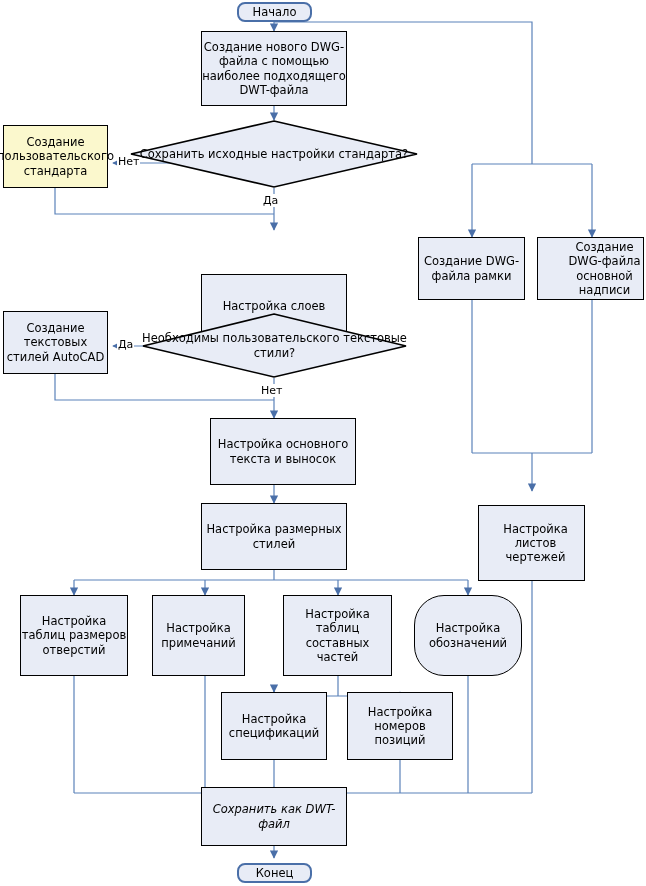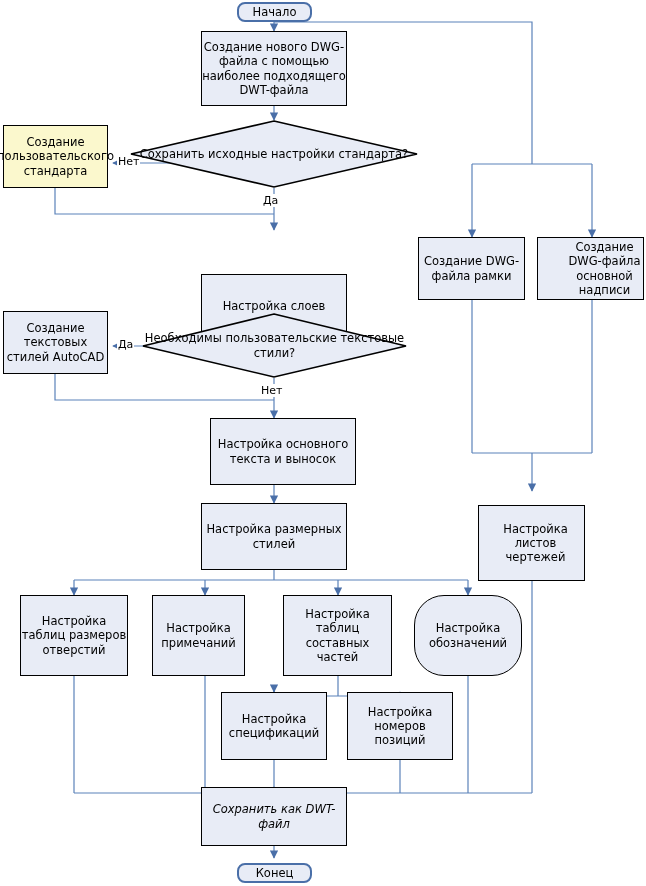--- a/index.html
+++ b/index.html
@@ -177,21 +177,21 @@
   </div>
 
   <div class="node process" style="left:201px; top:242px; width:146px; height:64px;margin-top:32px;">
     <span>Настройка слоев</span>
   </div>
 
   <div class="decision-wrap" style="left:142px; top:313px; width:265px; height:65px;">
     <svg width="265" height="65">
       <polygon points="132,1 264,33 132,64 1,33" fill="#e8ecf6" stroke="#000000" stroke-width="1.6"></polygon>
     </svg>
-    <div class="decision-label">Необходимы пользовательские текстовые стили?</div>
+    <div class="decision-label">Необходимы пользовательского текстовые стили?</div>
   </div>
 
   <div class="node process" style="left:3px; top:311px; width:105px; height:63px;">
     <span>Создание текстовых стилей AutoCAD</span>
   </div>
 
   <div class="node process" style="left:210px; top:418px; width:146px; height:67px;">
     <span>Настройка основного текста и выносок</span>
   </div>
 

